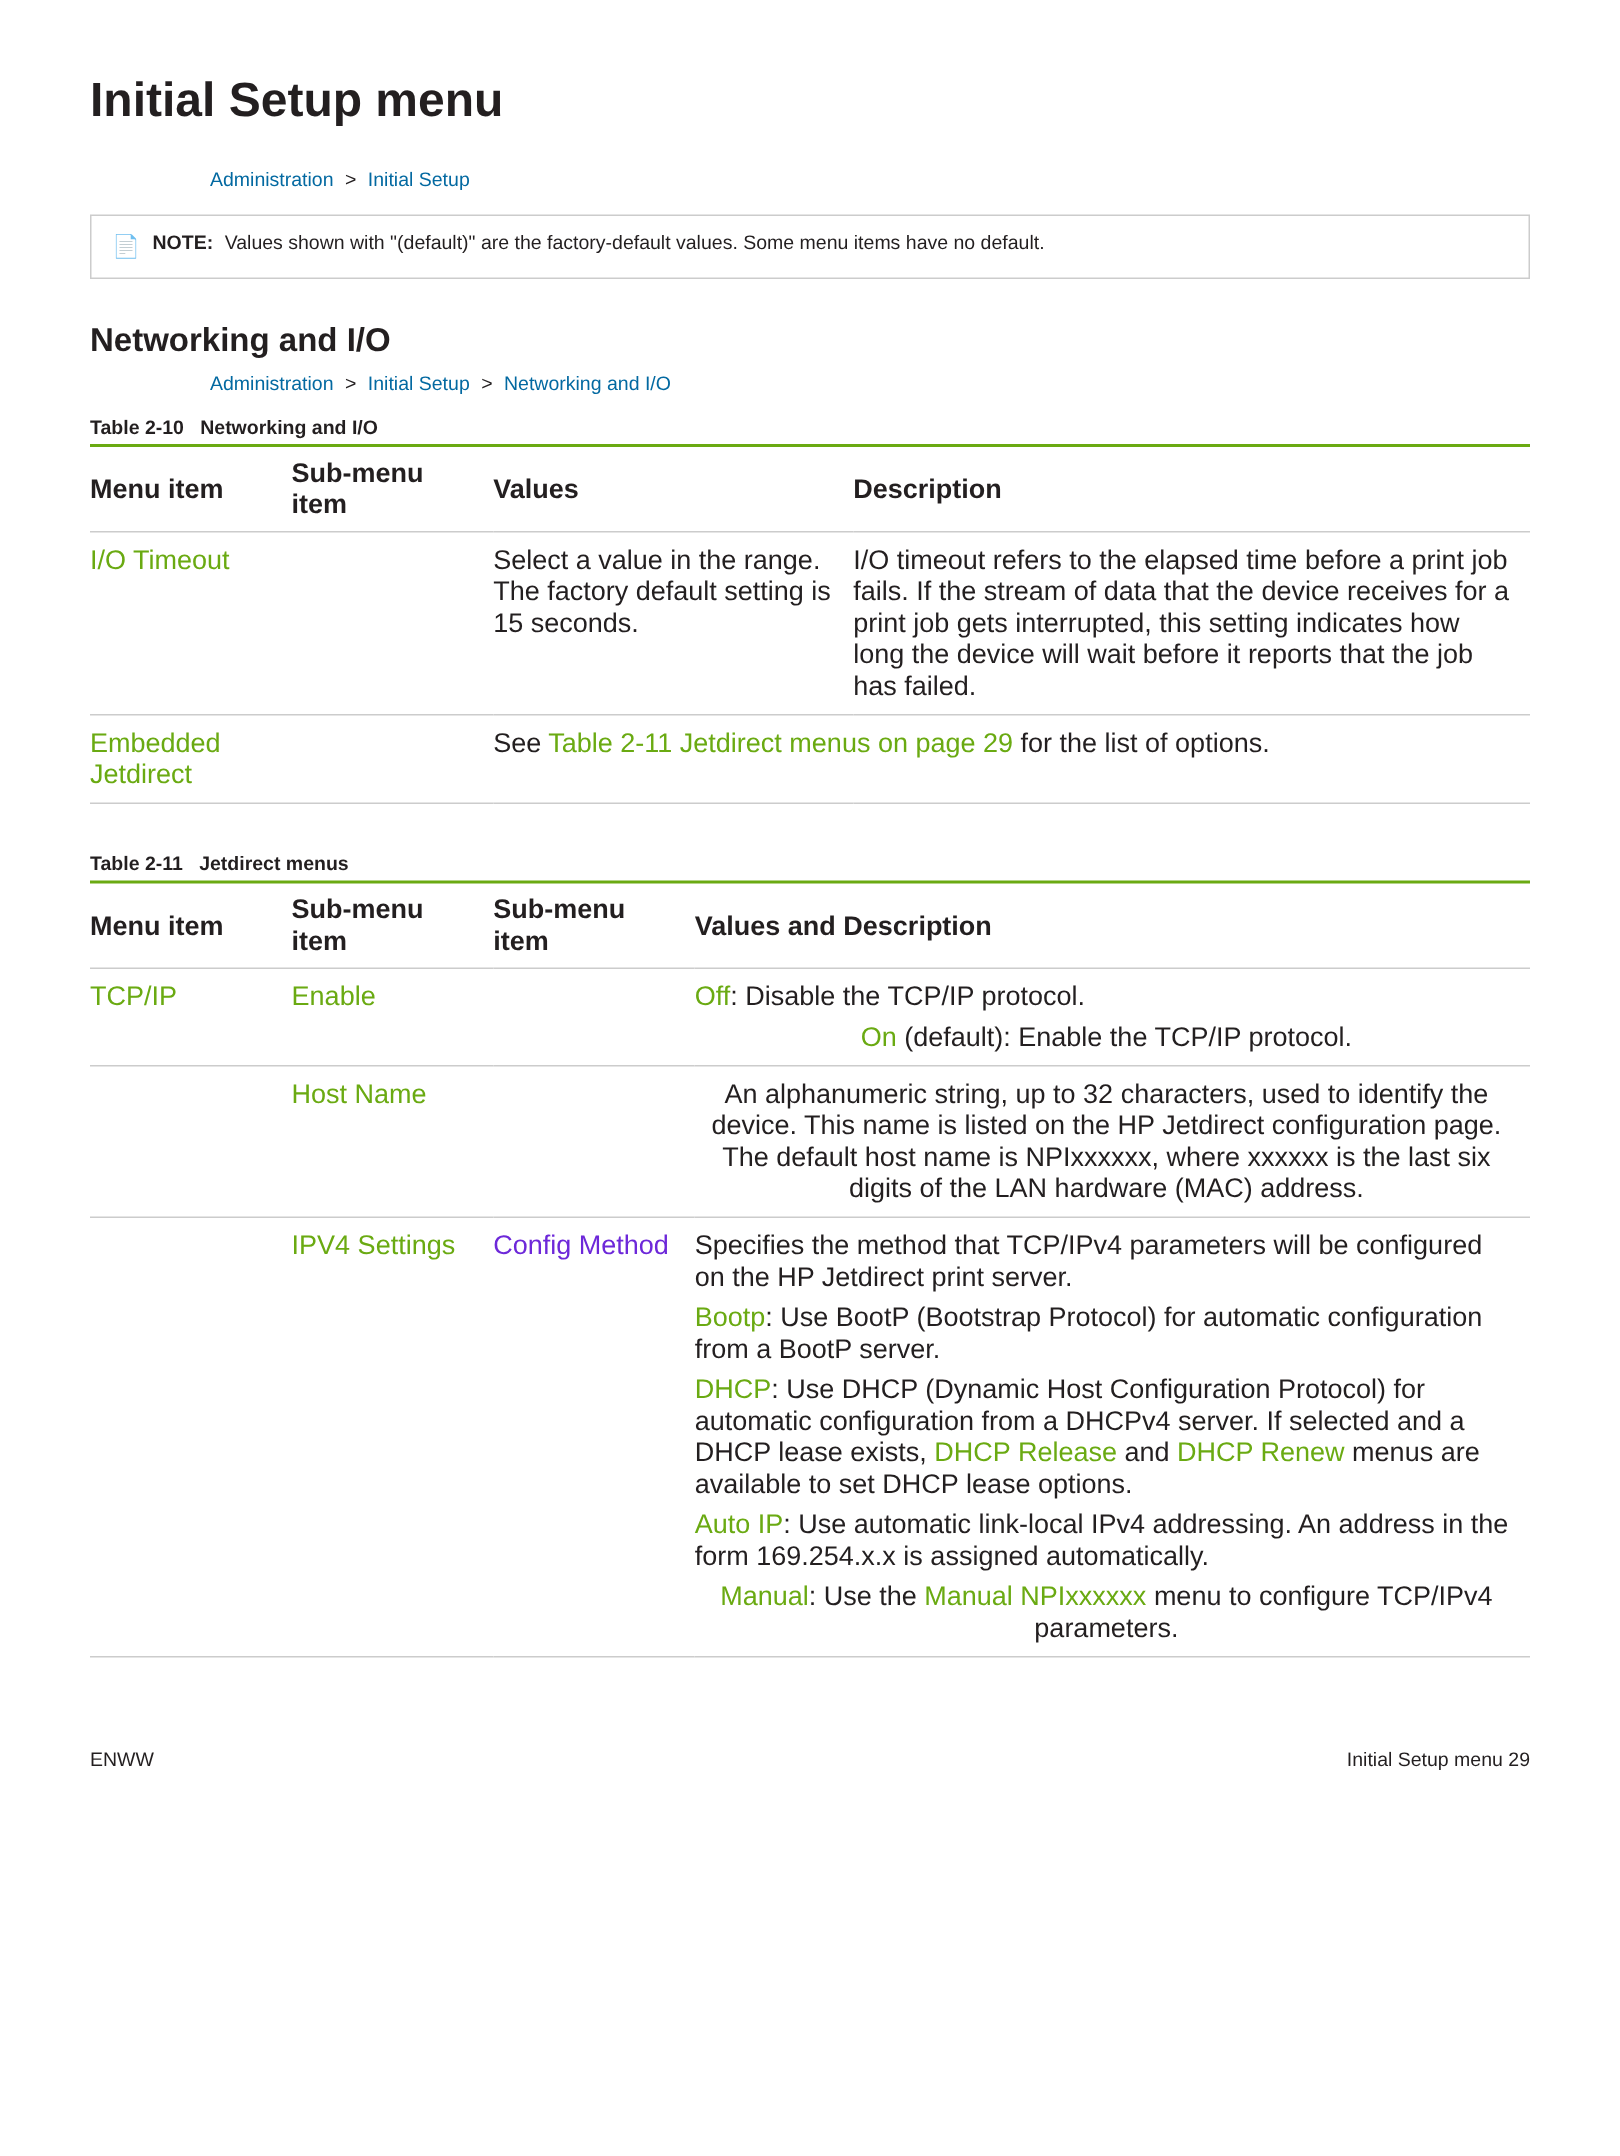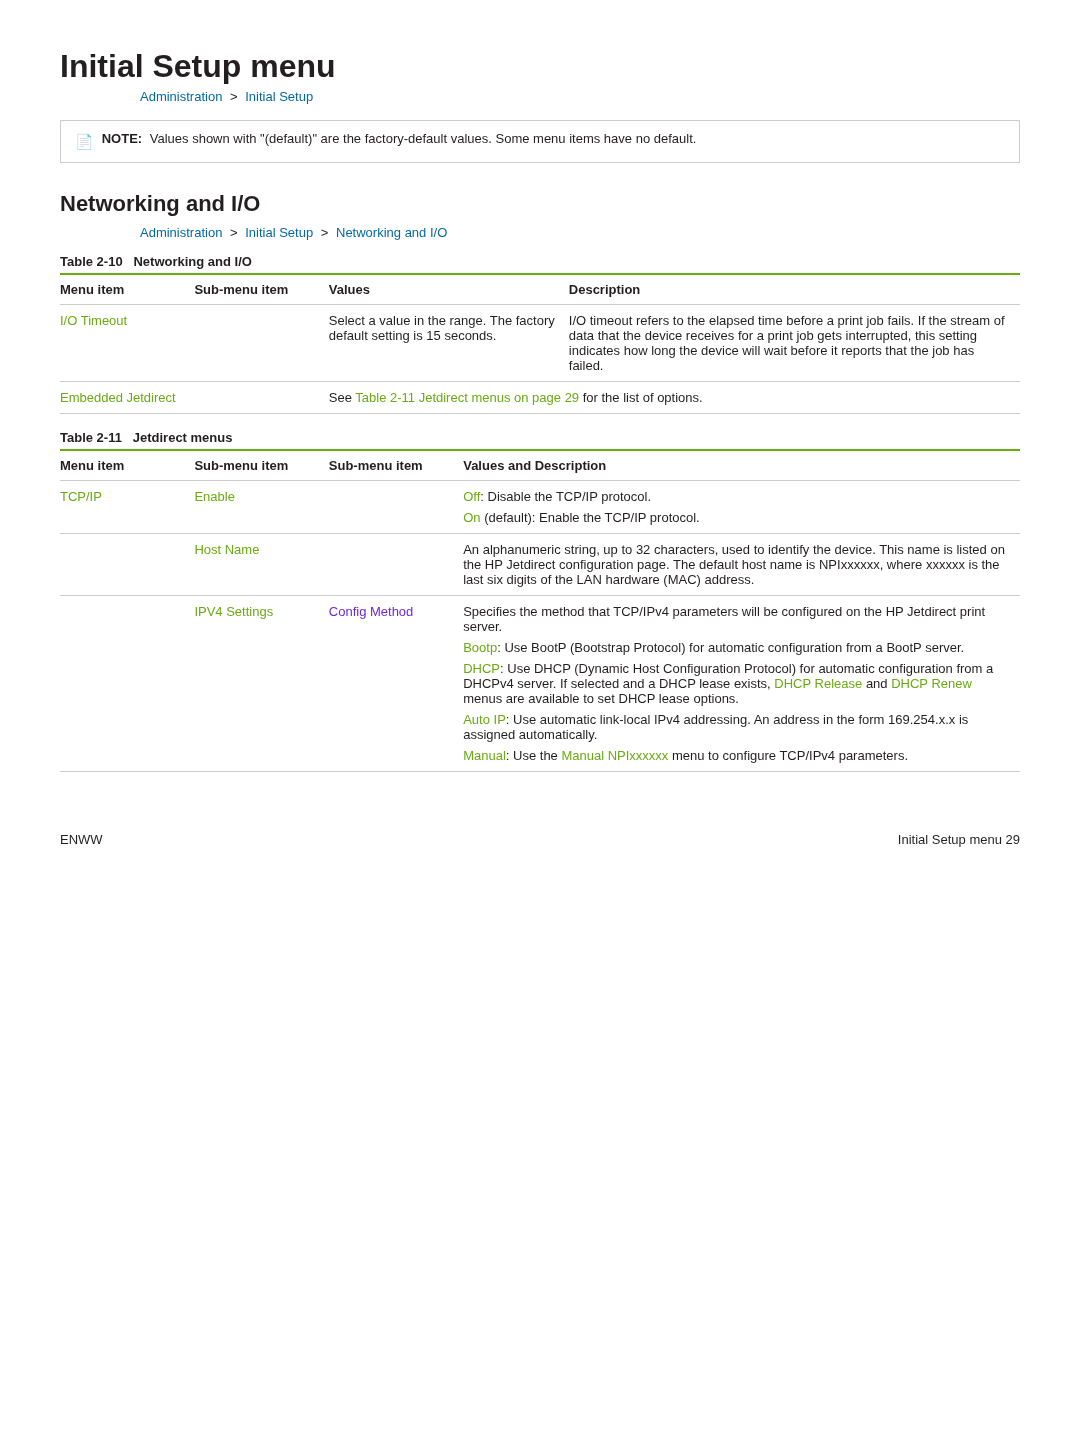--- a/index.html
+++ b/index.html
@@ -10,21 +10,21 @@
       background: #fff;
       padding: 48px 60px 80px 60px;
       max-width: 1080px;
       min-height: 1437px;
     }
 
     h1.page-title {
       font-size: 32px;
       font-weight: bold;
       color: #231f20;
-      margin-bottom: 4px;
+      margin-bottom: 27px;
     }
 
     .breadcrumb {
       font-size: 13px;
       margin-bottom: 16px;
       margin-left: 80px;
     }
 
     .breadcrumb a, .breadcrumb-link {
       color: #0369a1;
@@ -79,22 +79,22 @@
       border-bottom: 2px solid #6aaa12;
     }
 
     .table-caption .table-num {
       font-weight: bold;
     }
 
     table {
       width: 100%;
       border-collapse: collapse;
-      font-size: 13px;
-      margin-bottom: 16px;
+      font-size: 18px;
+      margin-bottom: 32px;
     }
 
     table thead tr {
       border-bottom: 1px solid #ccc;
     }
 
     table thead th {
       font-weight: bold;
       padding: 7px 8px 7px 0;
       text-align: left;
@@ -150,21 +150,21 @@
     .col-desc { width: 47%; }
 
     .col-menuitem2 { width: 14%; }
     .col-submenu2a { width: 14%; }
     .col-submenu2b { width: 14%; }
     .col-valdesc { width: 58%; }
 
     .inline-link { color: #6aaa12; text-decoration: none; }
 
     .values-desc-block p { margin-bottom: 6px; }
-    .values-desc-block p:last-child { margin-bottom: 0; }
+    .values-desc-block p:last-child { margin-bottom: 0; text-align: center; }
   </style>
 </head>
 <body>
 
 <h1 class="page-title">Initial Setup menu</h1>
 
 <div class="breadcrumb">
   <a class="breadcrumb-link">Administration</a>
   <span class="breadcrumb-sep">&gt;</span>
   <a class="breadcrumb-link">Initial Setup</a>

